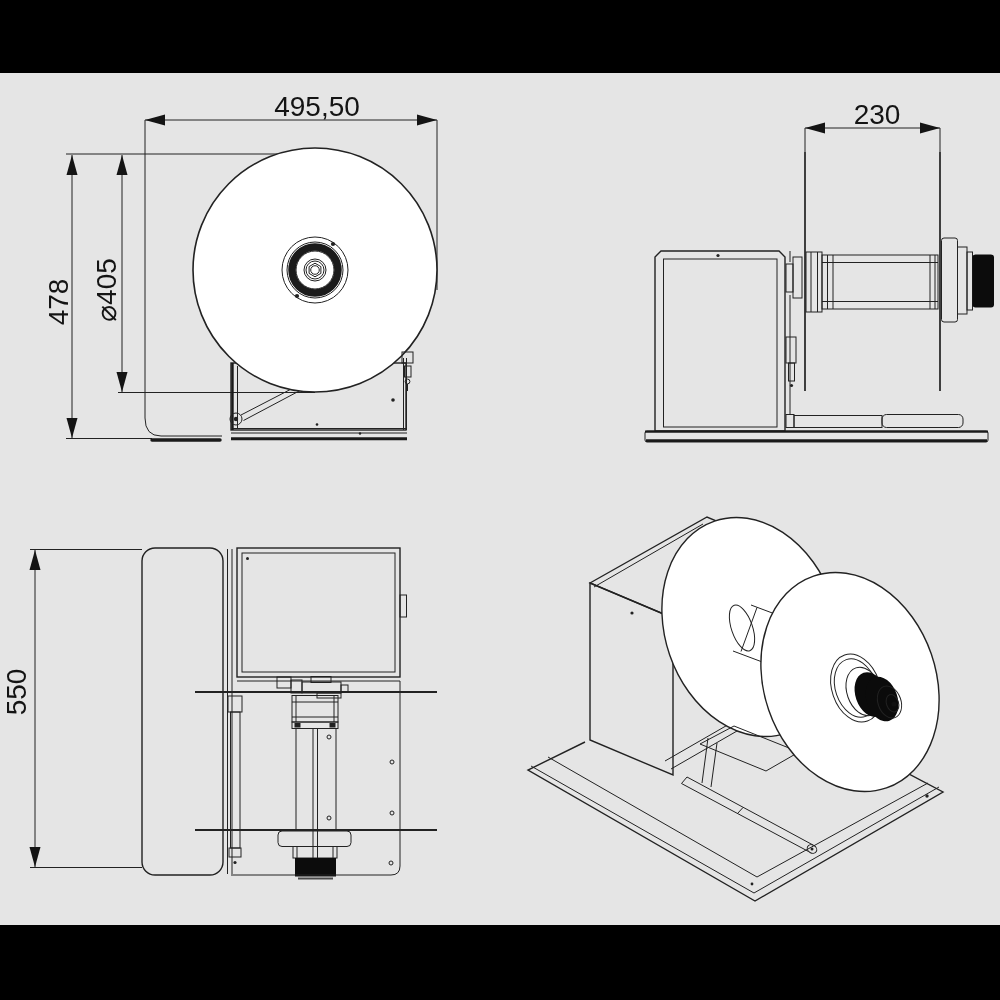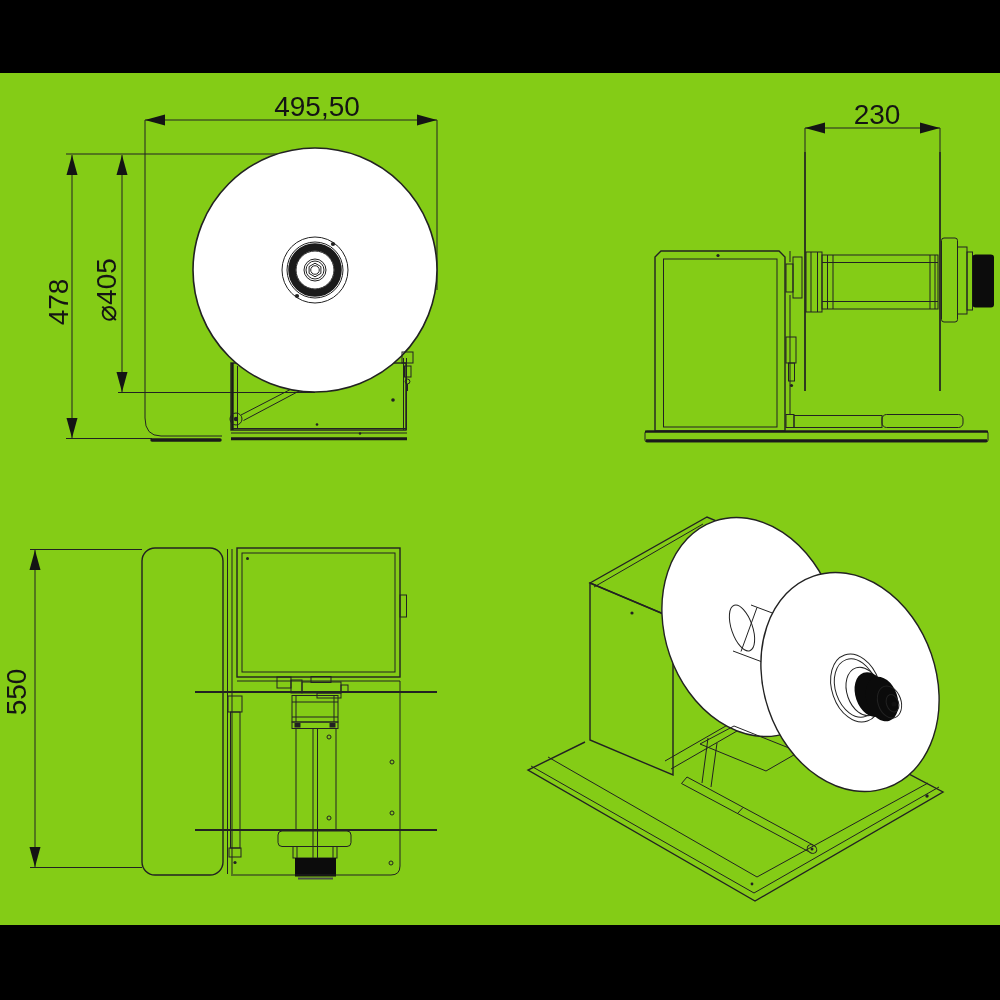--- a/index.html
+++ b/index.html
@@ -1,16 +1,16 @@
 <!DOCTYPE html>
 <html><head>
 <meta charset="utf-8">
 <style>
   html,body{margin:0;padding:0;background:#fff;}
-  .stage{position:relative;width:1000px;height:1000px;background:#84cc16;overflow:hidden;
+  .stage{position:relative;width:1000px;height:1000px;background:#e5e5e5;overflow:hidden;
          font-family:"Liberation Sans",sans-serif;}
   svg{display:block;}
   text{fill:#141414;font-family:"Liberation Sans",sans-serif;font-size:28px;}
   .thin{stroke:#222;stroke-width:1;fill:none;}
   .med{stroke:#222;stroke-width:1.4;fill:none;}
   .arrow{fill:#141414;stroke:none;}
 </style>
 </head>
 <body>
 

